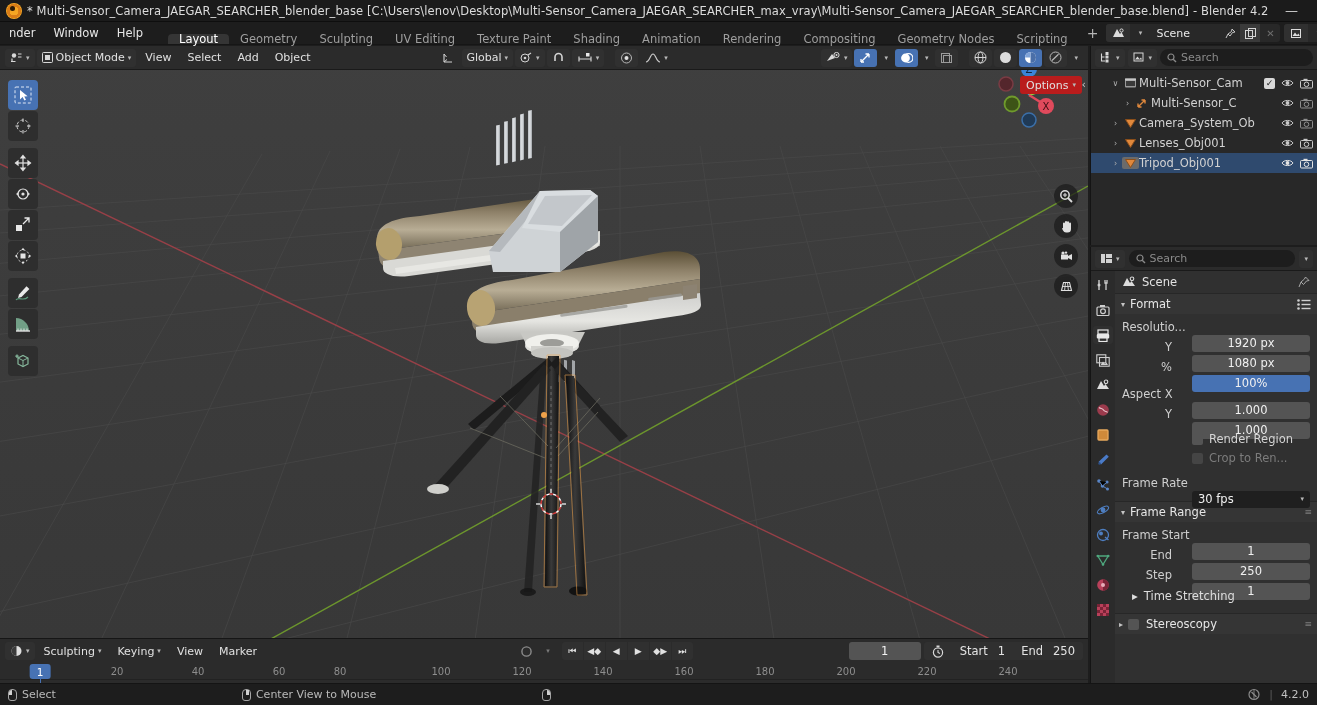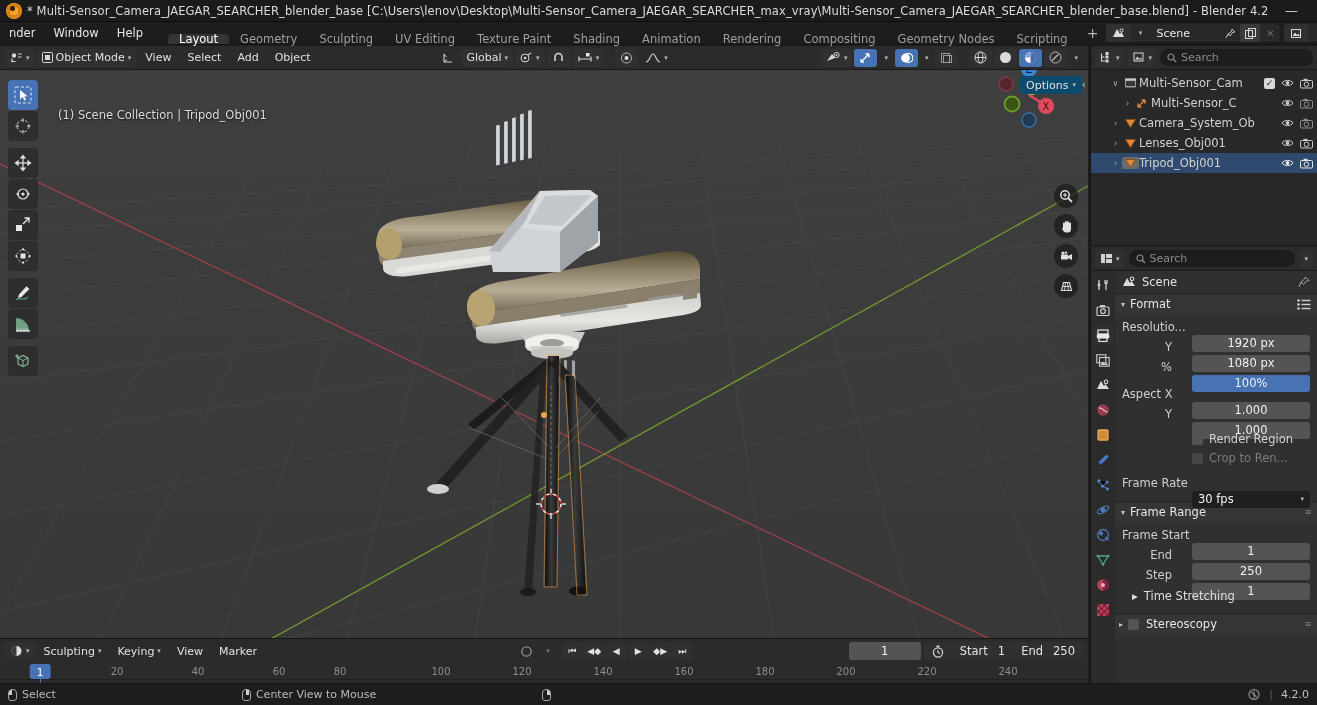--- a/index.html
+++ b/index.html
@@ -99,21 +99,21 @@
   .caret { font-size: 7px; color: #b9b9b9; }
   .hsep { width: 7px; }
   .vp-canvas { position: absolute; inset: 0; }
   .vp-overlay-text {
     position: absolute; left: 58px; top: 60px; z-index: 4;
     font-size: 11.5px; line-height: 18px; color: #dcdcdc;
     text-shadow: 0 1px 2px rgba(0,0,0,.8); pointer-events: none;
   }
   .vp-options {
     position: absolute; right: 6px; top: 30px; z-index: 6;
-    height: 18px; padding: 0 6px; background: #0c4a6e; border-radius: 3px;
+    height: 18px; padding: 0 6px; background: #b91c1c; border-radius: 3px;
     display: flex; align-items: center; gap: 4px; font-size: 11px; color: #e0e0e0;
   }
   
   .vp-toolbar {
     position: absolute; left: 8px; top: 34px; z-index: 5;
     display: flex; flex-direction: column; gap: 1px;
   }
   .tool {
     width: 30px; height: 30px; background: #2e2e2e; border-radius: 4px;
     display: flex; align-items: center; justify-content: center;
@@ -648,21 +648,20 @@
                 <path d="M3 9.5 L9.5 3.2" stroke="#b9b9b9" stroke-width="1.2"></path>
               </svg>
           </div>
           <div class="hbtn nobg">
               <span class="caret">▾</span>
             </div>
         </div>
       </div>
 
       <div class="vp-overlay-text">
-        <div>(1) Scene Collection | Tripod_Obj001</div>
       </div>
 
       <div class="vp-options">
         <span>Options</span>
         <span class="caret">▾</span>
       </div>
       <div class="vp-collapse">‹</div>
 
       <div class="vp-toolbar">
         <div class="tool active">

